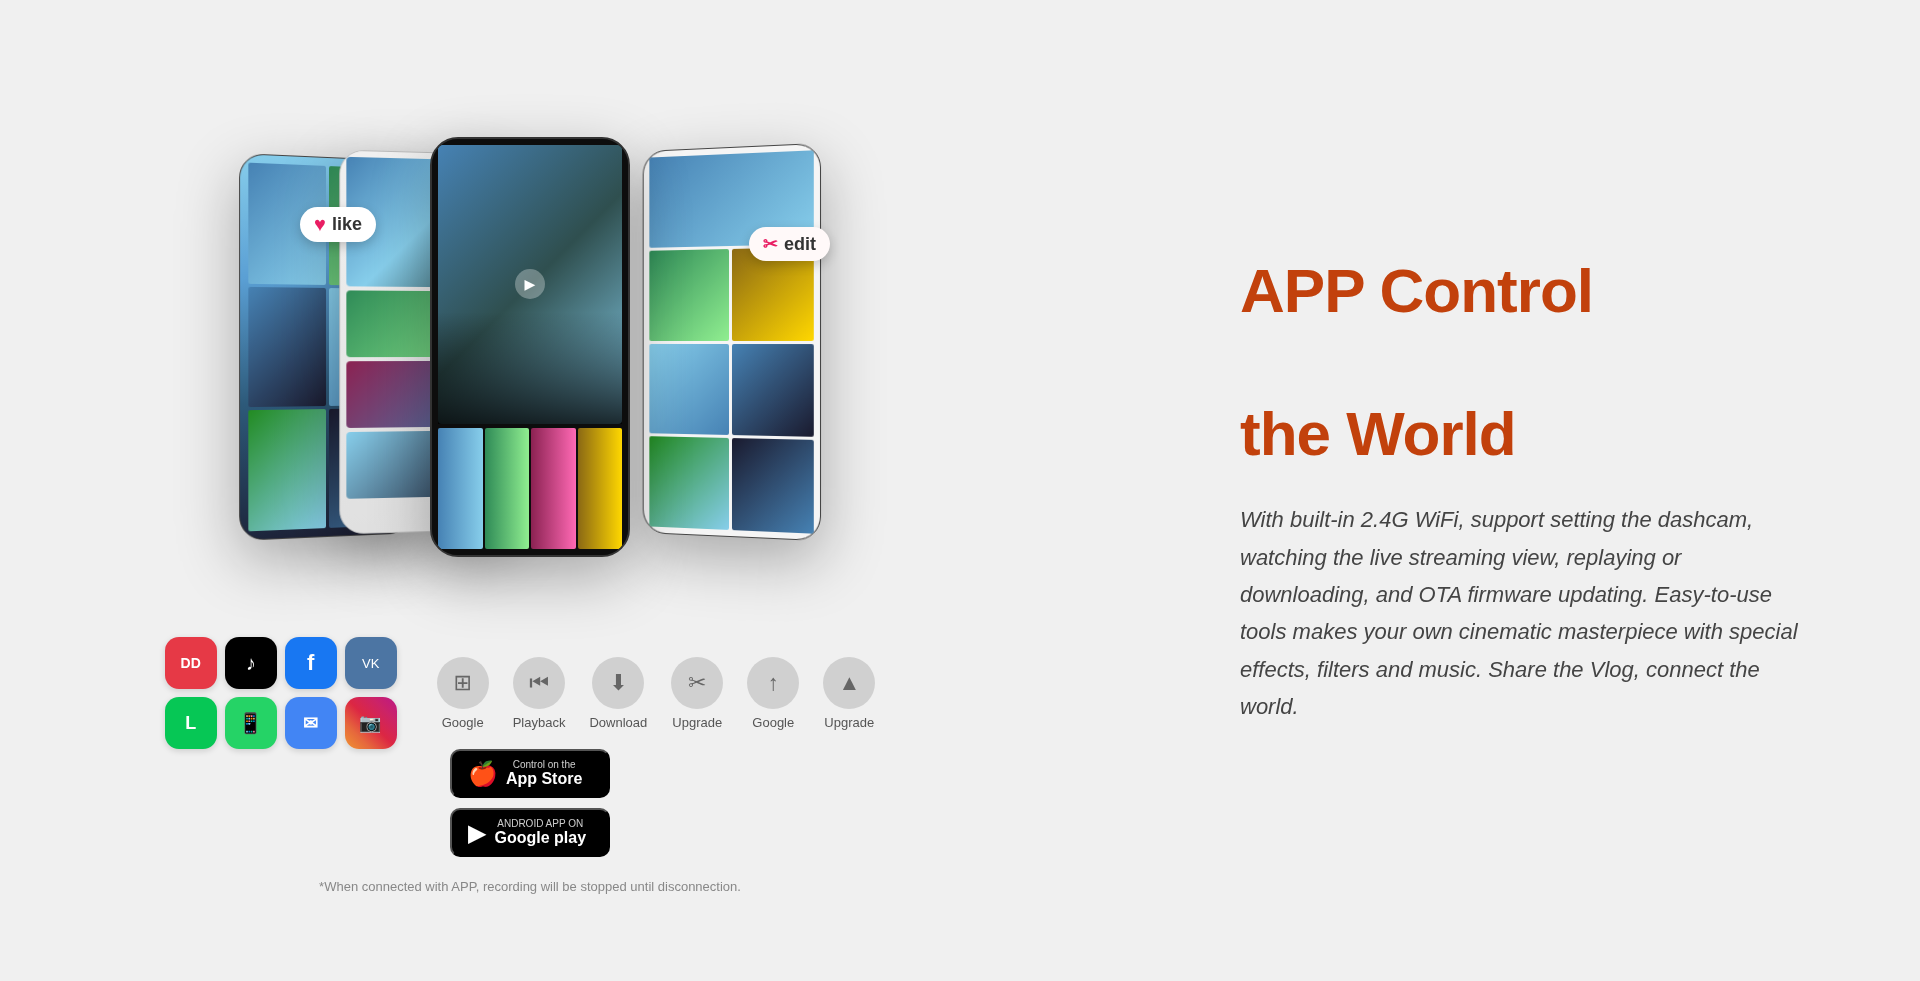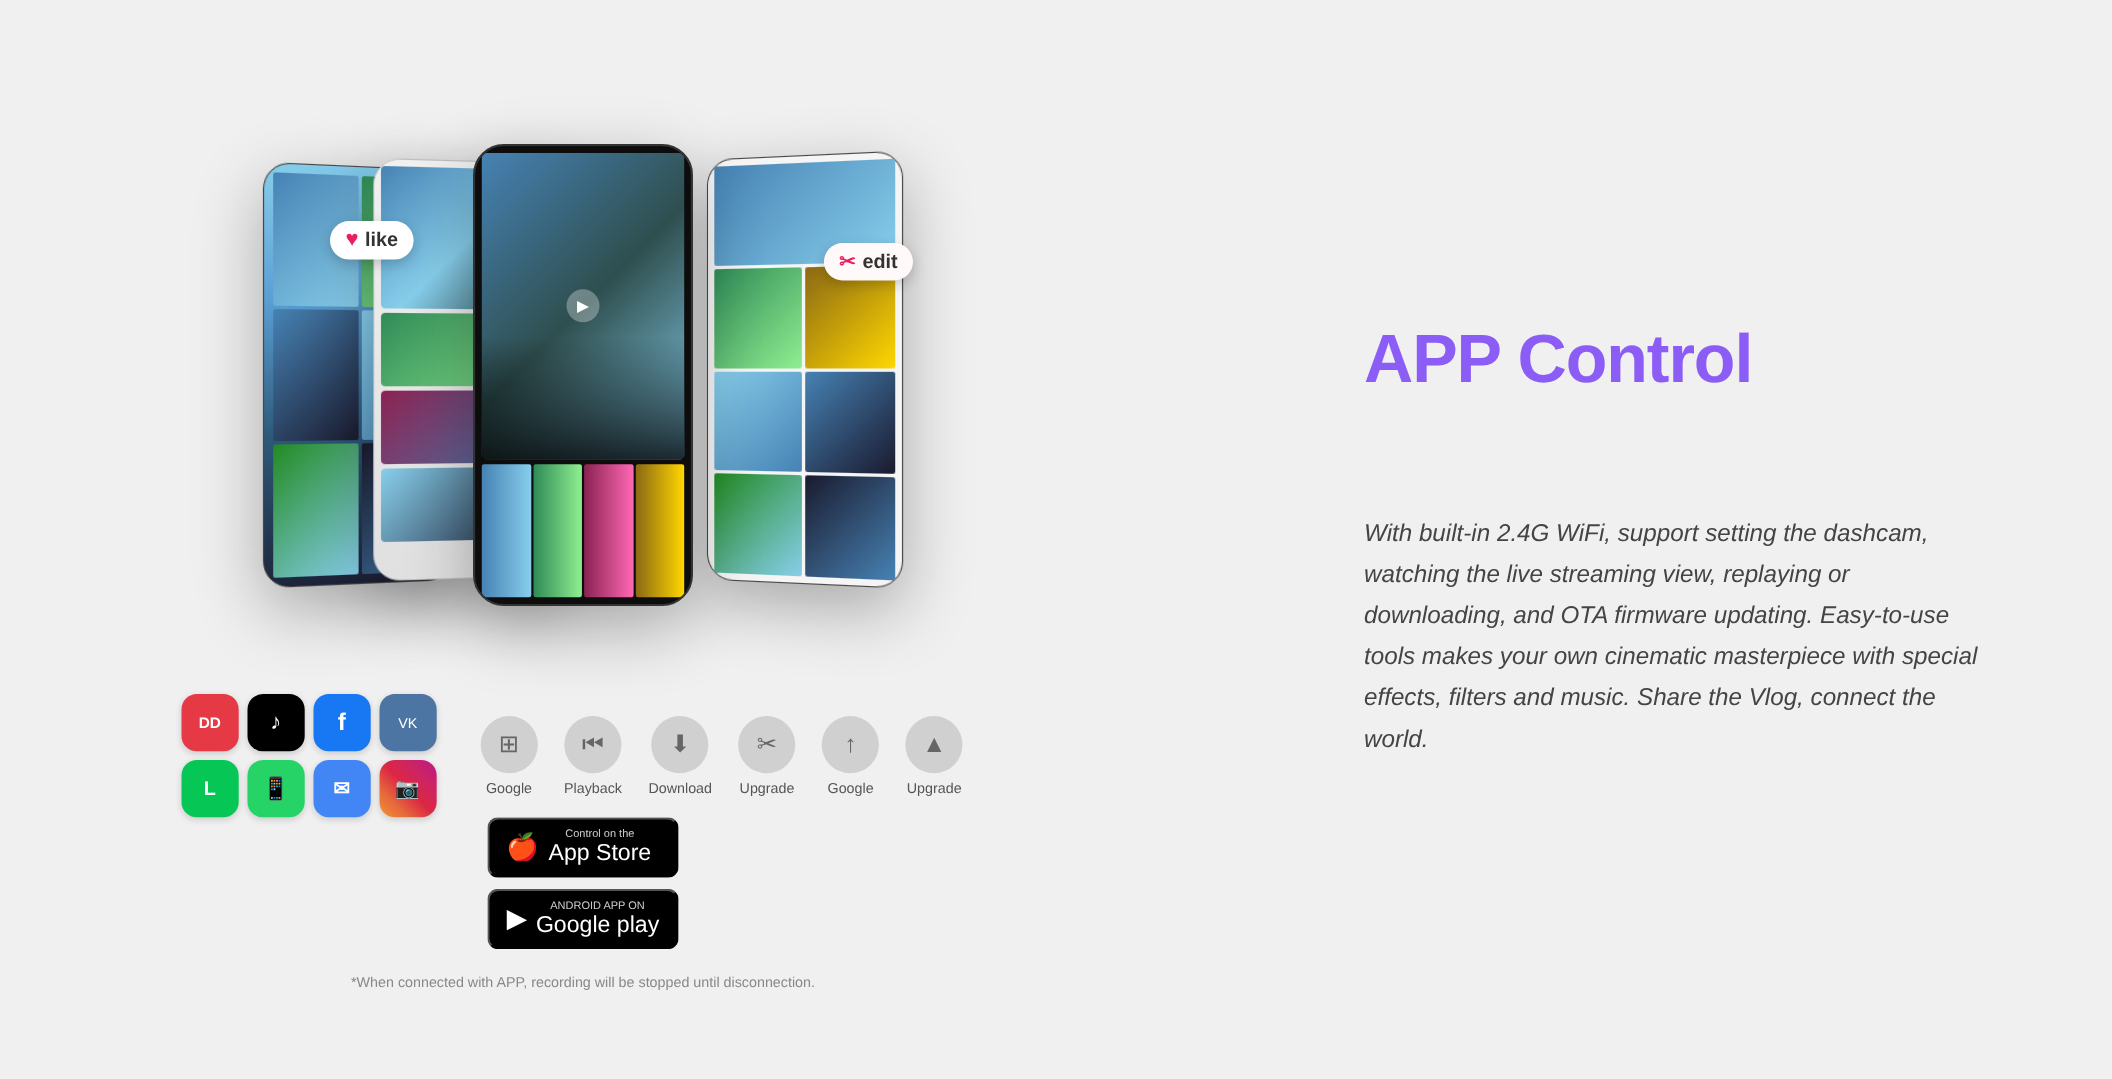--- a/index.html
+++ b/index.html
@@ -208,37 +208,37 @@
       align-items: center;
       gap: 8px;
       cursor: pointer;
       min-width: 160px;
     }
     .store-btn-apple { background: #000; }
     .store-btn-google { background: #000; }
     .store-btn-icon { font-size: 24px; color: white; }
     .store-btn-text { color: white; }
     .store-btn-sub { font-size: 10px; opacity: 0.8; }
-    .store-btn-main { font-size: 21px; font-weight: 400; }
+    .store-btn-main { font-size: 16px; font-weight: 700; }
     .disclaimer {
       font-size: 13px;
       color: #888;
       text-align: right;
       margin-top: 4px;
     }
     
     .right-section {
       flex: 1;
       max-width: 640px;
       padding-left: 40px;
     }
     .headline {
       font-size: 62px;
       font-weight: 800;
-      color: #8b5cf6;
+      color: #c2410c;
       line-height: 1.15;
       margin-bottom: 32px;
       letter-spacing: -1px;
     }
     .description {
       font-size: 22px;
       color: #444;
       line-height: 1.7;
       max-width: 560px;
       font-style: italic;
@@ -459,17 +459,18 @@
     </div>
 
     <p class="disclaimer">*When connected with APP, recording will be stopped until disconnection.</p>
 
   </div>
 
   <div class="right-section">
     <h1 class="headline">
       <span>APP Control</span><br>
       <br>
+      <span>the World</span>
     </h1>
     <p class="description">With built-in 2.4G WiFi, support setting the dashcam, watching the live streaming view, replaying or downloading, and OTA firmware updating. Easy-to-use tools makes your own cinematic masterpiece with special effects, filters and music. Share the Vlog, connect the world.</p>
   </div>
 
 </div>
 
 </body></html>

